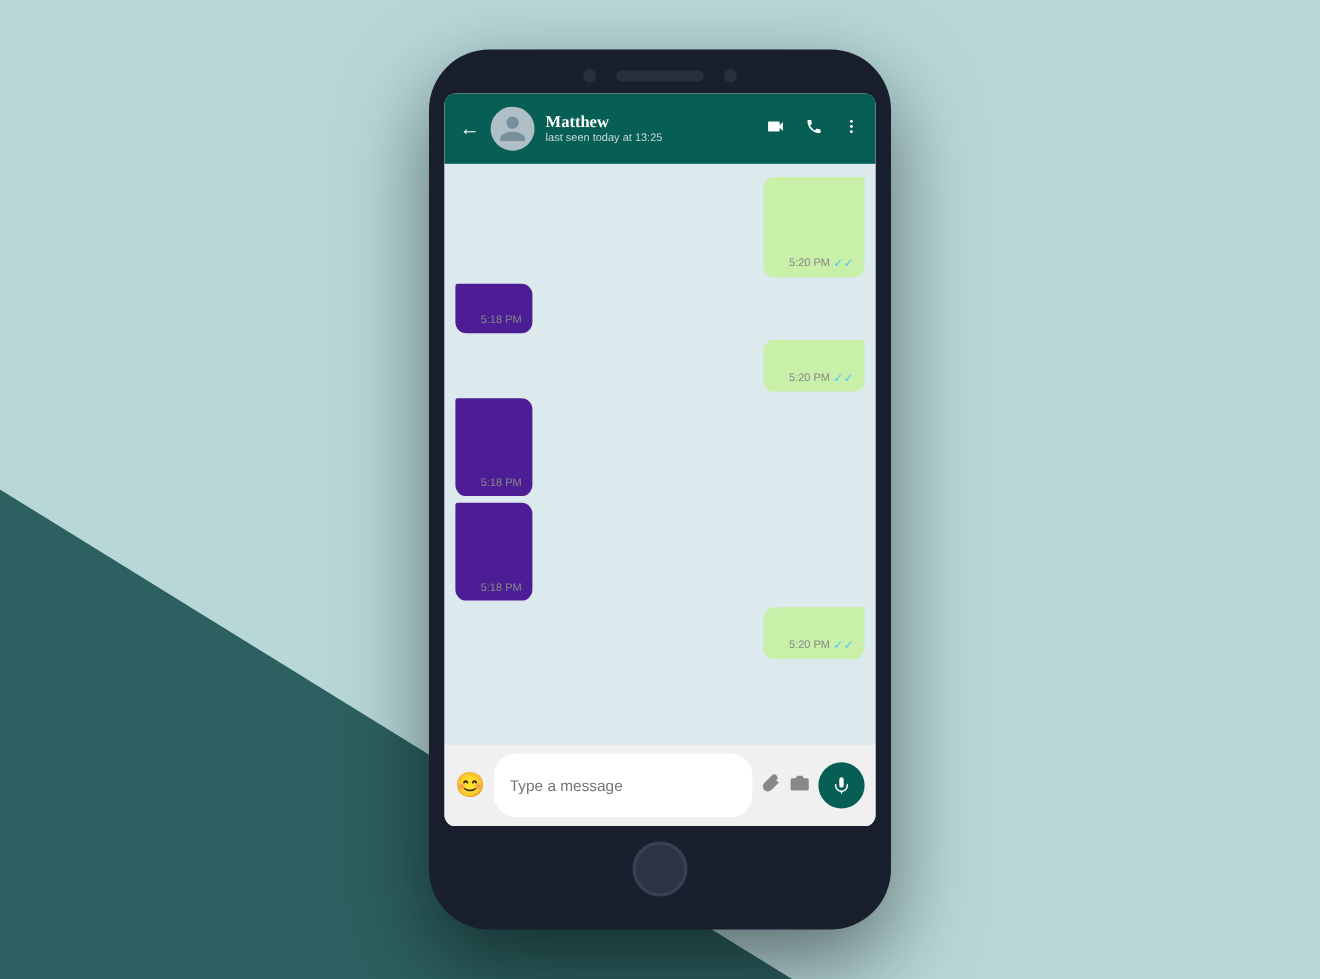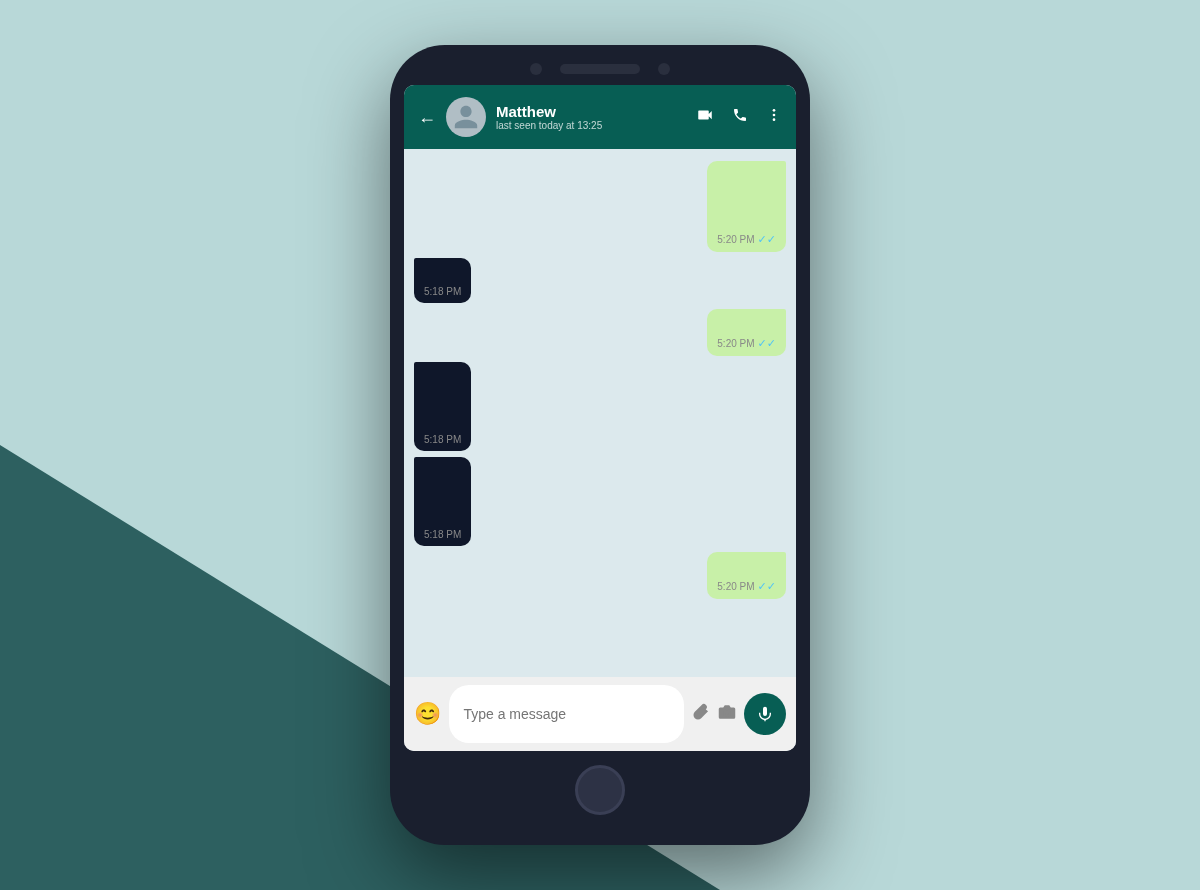--- a/index.html
+++ b/index.html
@@ -118,21 +118,21 @@
     }
 
     .contact-info {
       flex: 1;
     }
 
     .contact-name {
       color: white;
       font-size: 15px;
       font-weight: 600;
-      font-family: Liberation Sans, sans-serif;
+      font-family: Liberation Serif, serif;
     }
 
     .contact-status {
       color: rgba(255,255,255,0.75);
       font-size: 10px;
       font-family: Arial, sans-serif;
     }
 
     .header-icons {
       display: flex;
@@ -166,34 +166,34 @@
     .bubble-row.sent {
       justify-content: flex-end;
     }
 
     .bubble-row.received {
       justify-content: flex-start;
     }
 
     .bubble {
       max-width: 72%;
-      padding: 8px 10px 6px 10px;
+      padding: 8px 10px 6px 23px;
       border-radius: 10px;
       font-family: Arial, sans-serif;
       font-size: 13px;
       position: relative;
     }
 
     .bubble.sent {
       background: #c8f0a8;
       border-top-right-radius: 2px;
     }
 
     .bubble.received {
-      background: #0f172a;
+      background: #4c1d95;
       border-top-left-radius: 2px;
     }
 
     .bubble-text {
       color: #333;
       font-size: 13px;
       min-height: 16px;
     }
 
     .bubble-meta {

